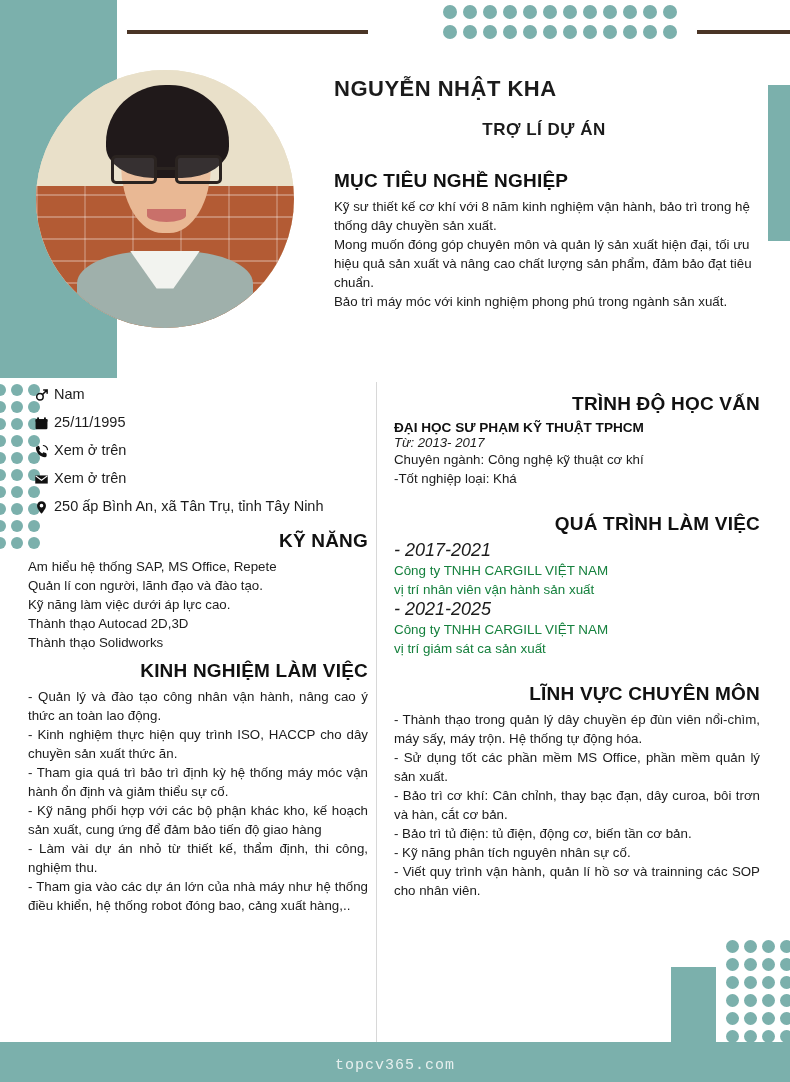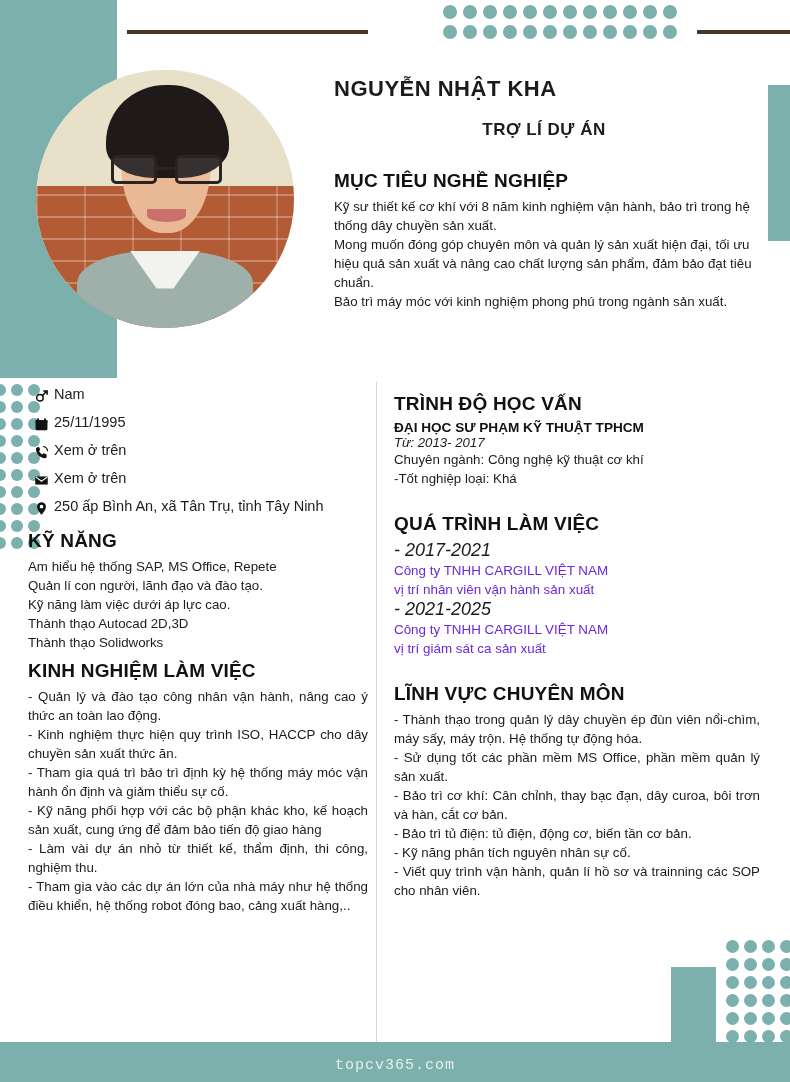--- a/index.html
+++ b/index.html
@@ -200,58 +200,58 @@
   #objective p { margin: 0; }
 
   
   #left-col {
     position: absolute; left: 28px; top: 385px;
     width: 340px;
   }
   .contact-list { list-style: none; margin-bottom: 14px; }
   .contact-item {
     display: flex;
-    align-items: flex-end;
+    align-items: center;
     margin-bottom: 9px;
   }
   .contact-icon {
     width: 26px;
     flex: 0 0 26px;
     padding-top: 1px;
     color: #111;
     display: flex;
     justify-content: center;
   }
   .contact-icon svg { width: 15px; height: 15px; fill: #111; }
   .contact-text {
     font-size: 14.5px;
     line-height: 19px;
     color: #1c1c1c;
   }
 
   .block { margin-bottom: 4px; }
-  .block .sec-title { margin-top: 8px; }
+  .block .sec-title { margin-top: 8px; text-align: right; }
   .lines p { margin: 0; }
 
   
   #right-col {
     position: absolute; left: 394px; top: 385px;
     width: 366px;
   }
   .edu-school {
     font-size: 13.6px; font-weight: bold; color: #111;
     margin-top: 2px;
   }
   .edu-period {
     font-size: 13.2px; font-style: italic; color: #1c1c1c;
   }
   .job-period {
     font-size: 18px; font-style: italic; color: #1c1c1c;
   }
-  .job-line { font-size: 13.4px; line-height: 19px; color: #6d28d9; }
+  .job-line { font-size: 13.4px; line-height: 19px; color: #15803d; }
   .gap-md { height: 13px; }
 
   
   .watermark {
     position: absolute;
     left: 0; bottom: 8px;
     width: 790px;
     text-align: center;
     font-family: "Liberation Mono", monospace;
     font-size: 15px;

